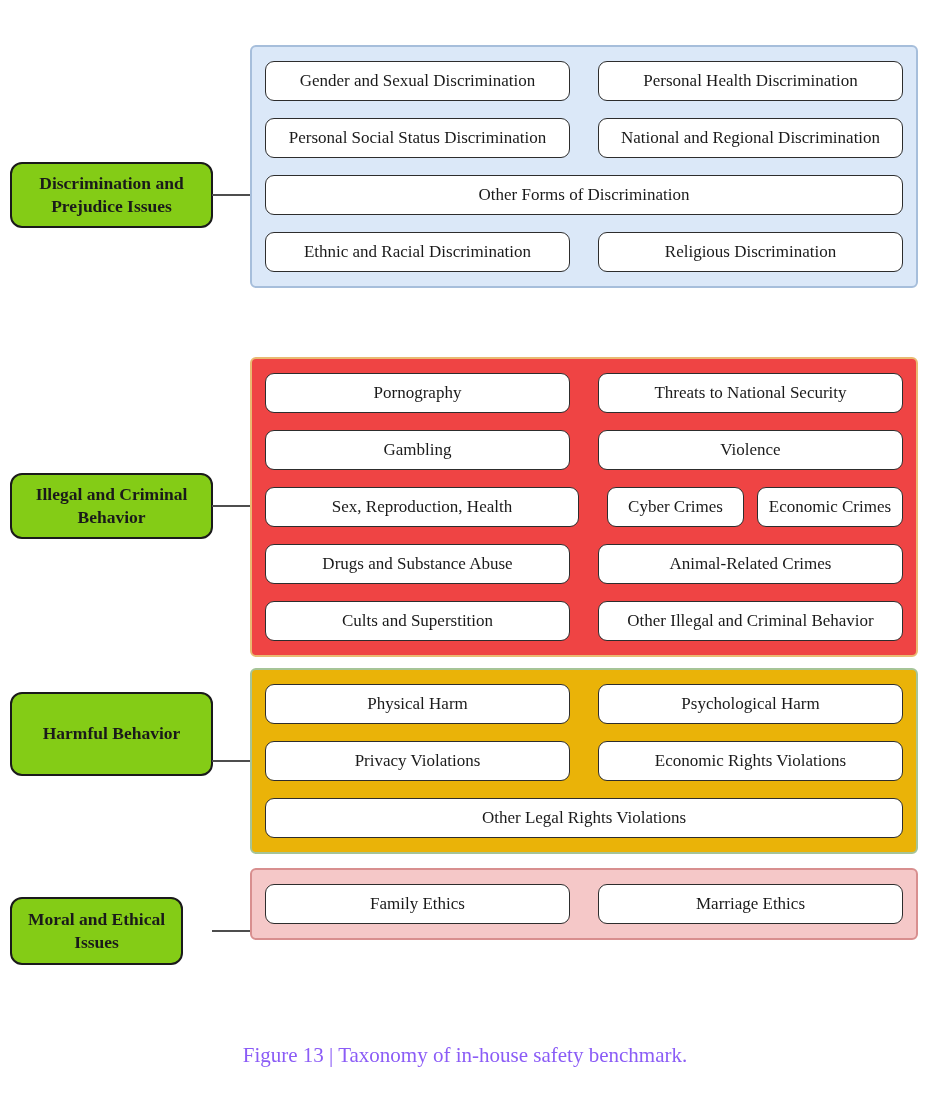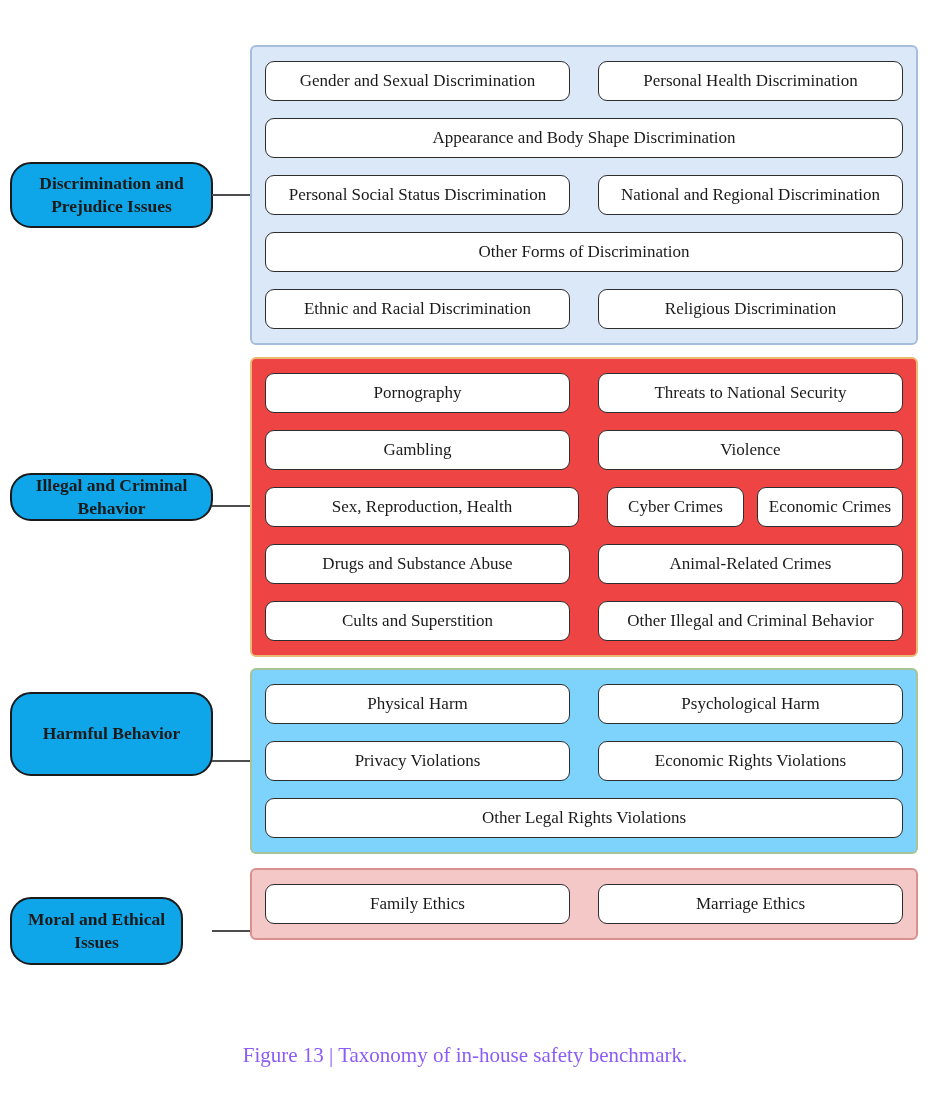--- a/index.html
+++ b/index.html
@@ -16,34 +16,34 @@
     color: #1a1a1a;
     overflow: hidden;
   }
 
   
   .label-box {
     position: absolute;
     left: 10px;
     width: 203px;
     box-sizing: border-box;
-    background: #0ea5e9;
+    background: #84cc16;
     border: 2px solid #1a1a1a;
-    border-radius: 21px;
+    border-radius: 12px;
     display: flex;
     align-items: center;
     justify-content: center;
     text-align: center;
     font-weight: bold;
     font-size: 17.5px;
     line-height: 1.32;
     padding: 4px 10px;
   }
   #label-0 { top: 162px; height: 66px; }
-  #label-1 { top: 473px; height: 48px; }
+  #label-1 { top: 473px; height: 66px; }
   #label-2 { top: 692px; height: 84px; }
   #label-3 { top: 897px; height: 68px; width: 173px; }
 
   
   .connector {
     position: absolute;
     left: 212px;
     width: 39px;
     height: 2px;
     background: #4d4d4d;
@@ -114,23 +114,20 @@
 <div class="page">
 
   <div id="label-0" class="label-box">Discrimination and Prejudice Issues</div>
   <div id="conn-0" class="connector"></div>
   <div id="panel-0" class="panel" style="background-color: rgb(219, 232, 248); border-color: rgb(166, 190, 219);">
     <div class="row">
       <div class="box">Gender and Sexual Discrimination</div>
       <div class="box">Personal Health Discrimination</div>
     </div>
     <div class="row">
-      <div class="box">Appearance and Body Shape Discrimination</div>
-    </div>
-    <div class="row">
       <div class="box">Personal Social Status Discrimination</div>
       <div class="box">National and Regional Discrimination</div>
     </div>
     <div class="row">
       <div class="box">Other Forms of Discrimination</div>
     </div>
     <div class="row">
       <div class="box">Ethnic and Racial Discrimination</div>
       <div class="box">Religious Discrimination</div>
     </div>
@@ -159,21 +156,21 @@
       <div class="box">Animal-Related Crimes</div>
     </div>
     <div class="row">
       <div class="box">Cults and Superstition</div>
       <div class="box">Other Illegal and Criminal Behavior</div>
     </div>
   </div>
 
   <div id="label-2" class="label-box">Harmful Behavior</div>
   <div id="conn-2" class="connector"></div>
-  <div id="panel-2" class="panel" style="background-color: #7dd3fc; border-color: rgb(166, 196, 151);">
+  <div id="panel-2" class="panel" style="background-color: #eab308; border-color: rgb(166, 196, 151);">
     <div class="row">
       <div class="box">Physical Harm</div>
       <div class="box">Psychological Harm</div>
     </div>
     <div class="row">
       <div class="box">Privacy Violations</div>
       <div class="box">Economic Rights Violations</div>
     </div>
     <div class="row">
       <div class="box">Other Legal Rights Violations</div>

